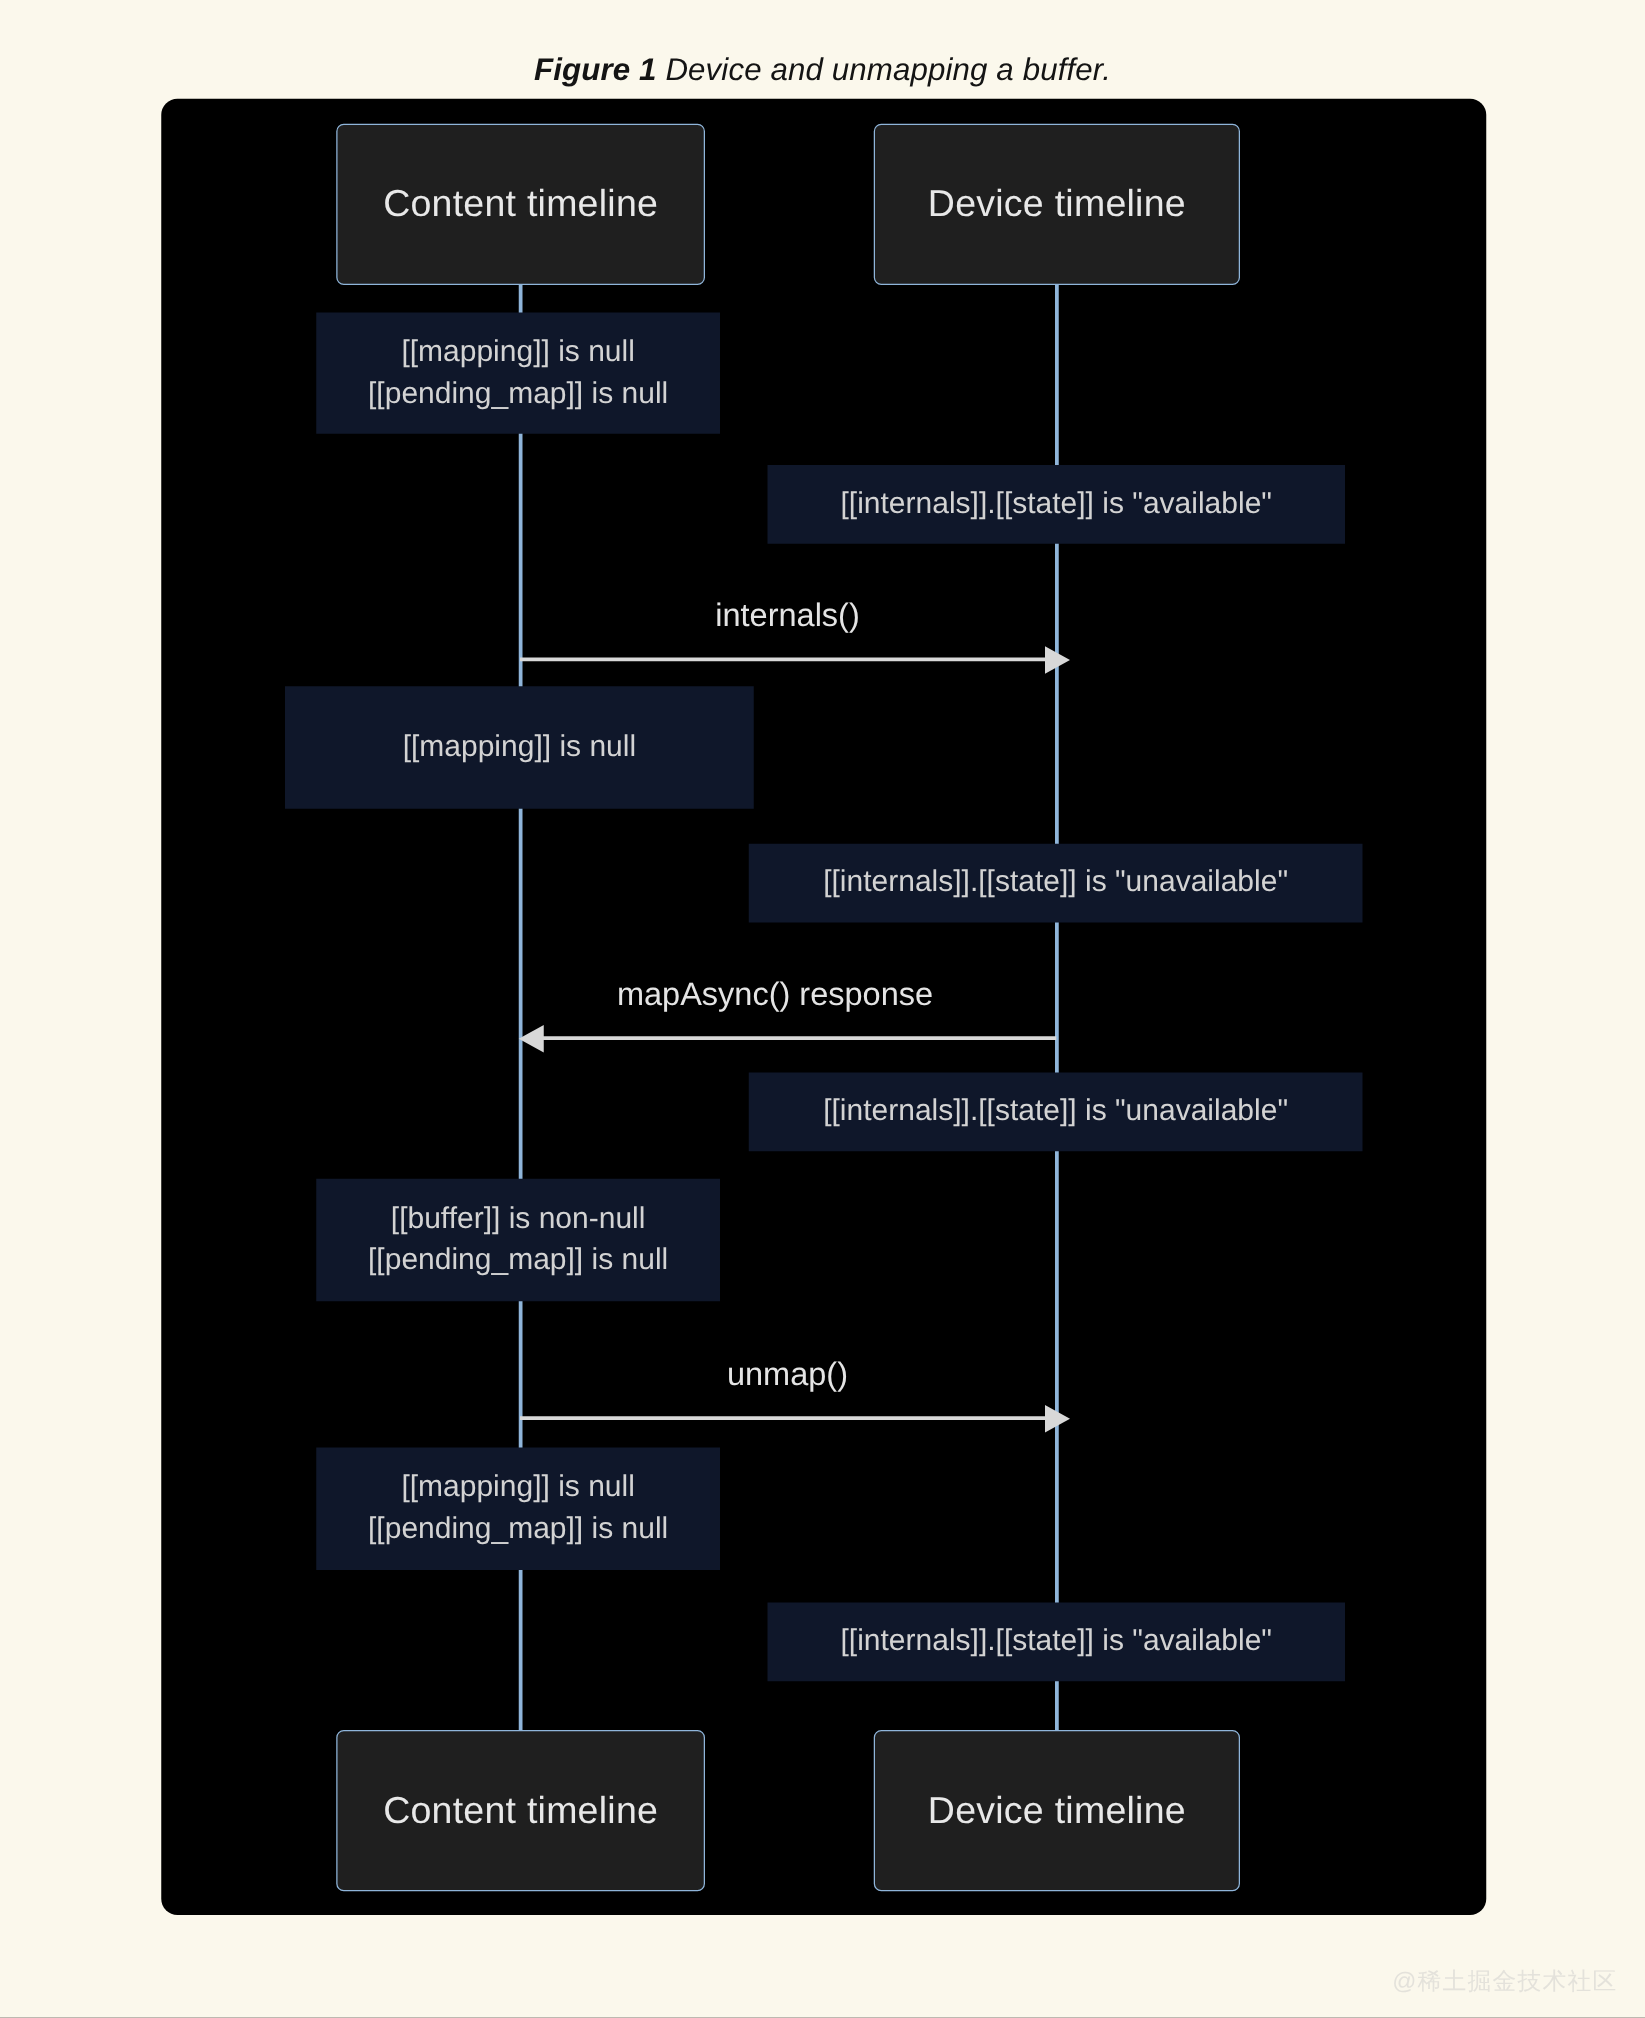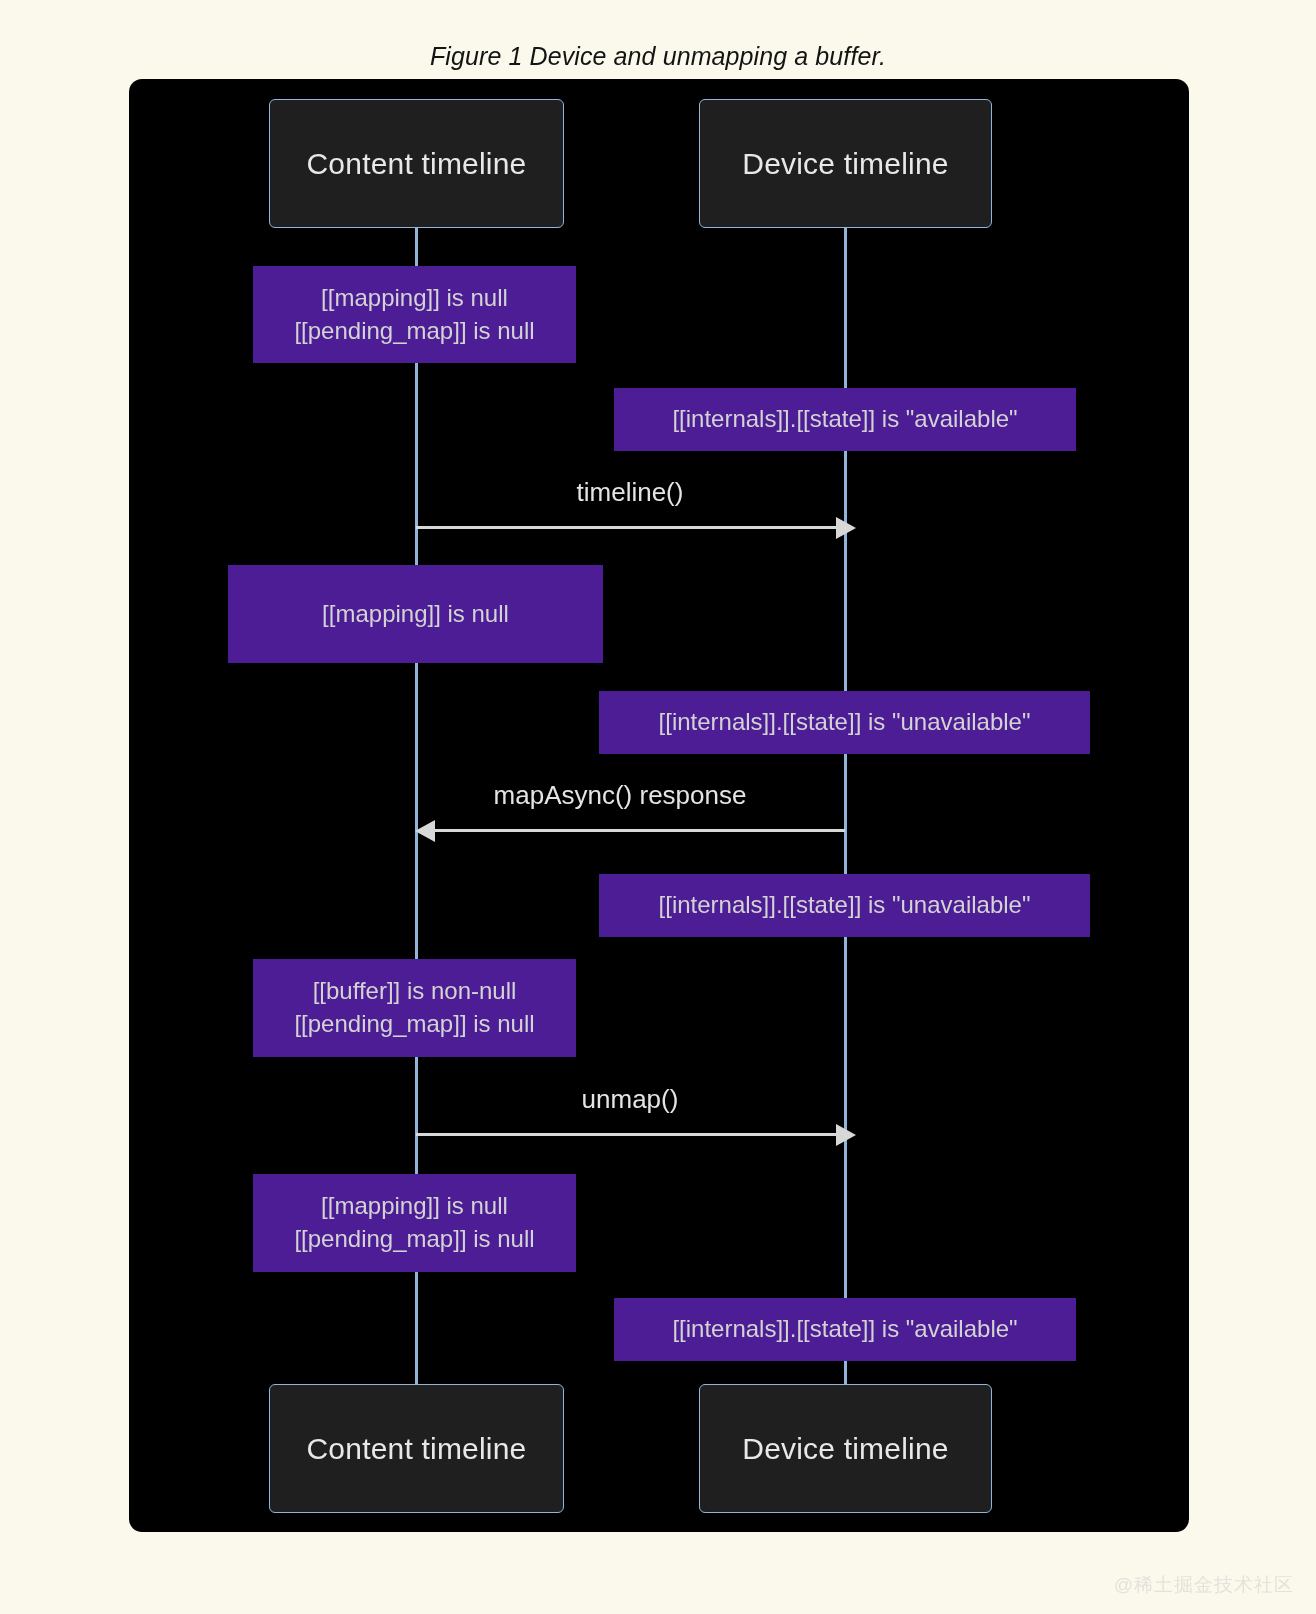--- a/index.html
+++ b/index.html
@@ -22,21 +22,21 @@
     top: 42px;
     width: 1316px;
     text-align: center;
     font-size: 25px;
     font-style: italic;
     color: #141414;
     letter-spacing: 0.1px;
     white-space: nowrap;
   }
   #caption .fig-num {
-    font-weight: normal;
+    font-weight: bold;
     font-style: italic;
   }
 
   
   #diagram {
     position: absolute;
     left: 129px;
     top: 79px;
     width: 1060px;
     height: 1453px;
@@ -64,32 +64,31 @@
     justify-content: center;
     color: #E8E8E8;
     font-size: 30px;
     letter-spacing: 0.2px;
   }
 
   
   .note {
     position: absolute;
     box-sizing: border-box;
-    background: #4c1d95;
+    background: #0f172a;
     color: #D3D3D3;
     font-size: 24px;
     line-height: 1.36;
     display: flex;
     flex-direction: column;
     align-items: center;
     justify-content: center;
     text-align: center;
     padding: 6px 18px;
     white-space: pre;
-    margin-top: 16px;
   }
   .note .note-line { display: block; }
 
   
   .msg-label {
     position: absolute;
     color: #E4E4E4;
     font-size: 26px;
     text-align: center;
     white-space: nowrap;
@@ -146,21 +145,21 @@
 
   <div class="note" style="left:124px; top:171px; width:323px; height:97px;">
     <span class="note-line">[[mapping]] is null</span>
     <span class="note-line">[[pending_map]] is null</span>
   </div>
 
   <div class="note" style="left:485px; top:293px; width:462px; height:63px;">
     <span class="note-line">[[internals]].[[state]] is "available"</span>
   </div>
 
-  <div class="msg-label" style="left:286px; top:398px; width:430px;">timeline()</div>
+  <div class="msg-label" style="left:286px; top:398px; width:430px;">internals()</div>
   <div class="msg-line" style="left:287px; top:447px; width:424px;"></div>
   <div class="arrowhead right" style="left:707px; top:438px;"></div>
 
   <div class="note" style="left:99px; top:470px; width:375px; height:98px;">
     <span class="note-line">[[mapping]] is null</span>
   </div>
 
   <div class="note" style="left:470px; top:596px; width:491px; height:63px;">
     <span class="note-line">[[internals]].[[state]] is "unavailable"</span>
   </div>

